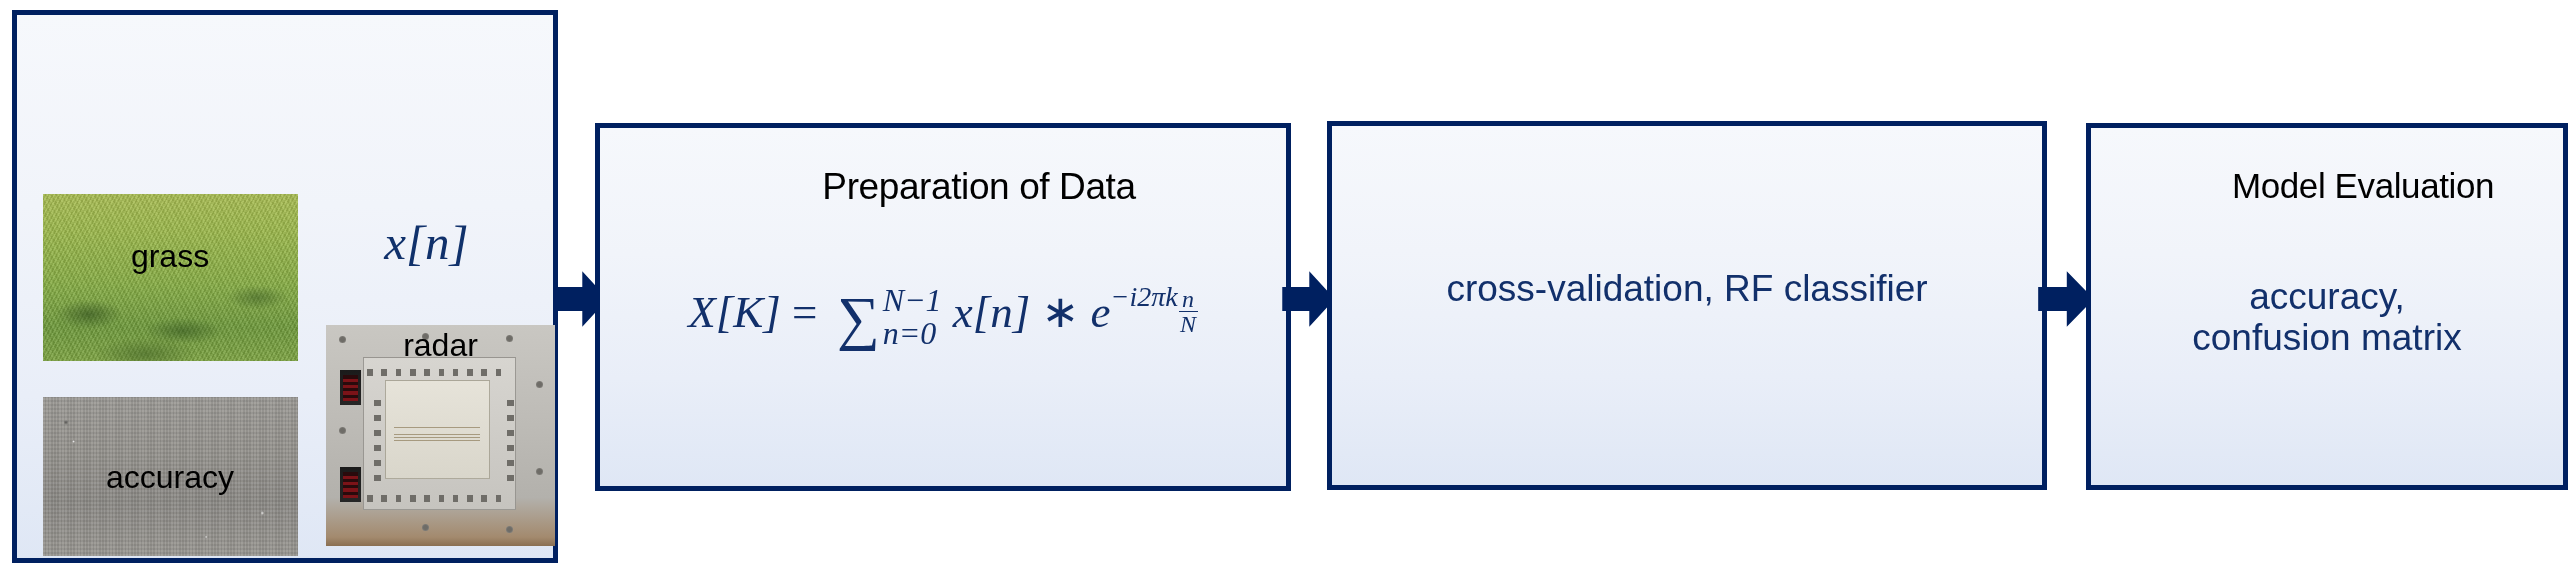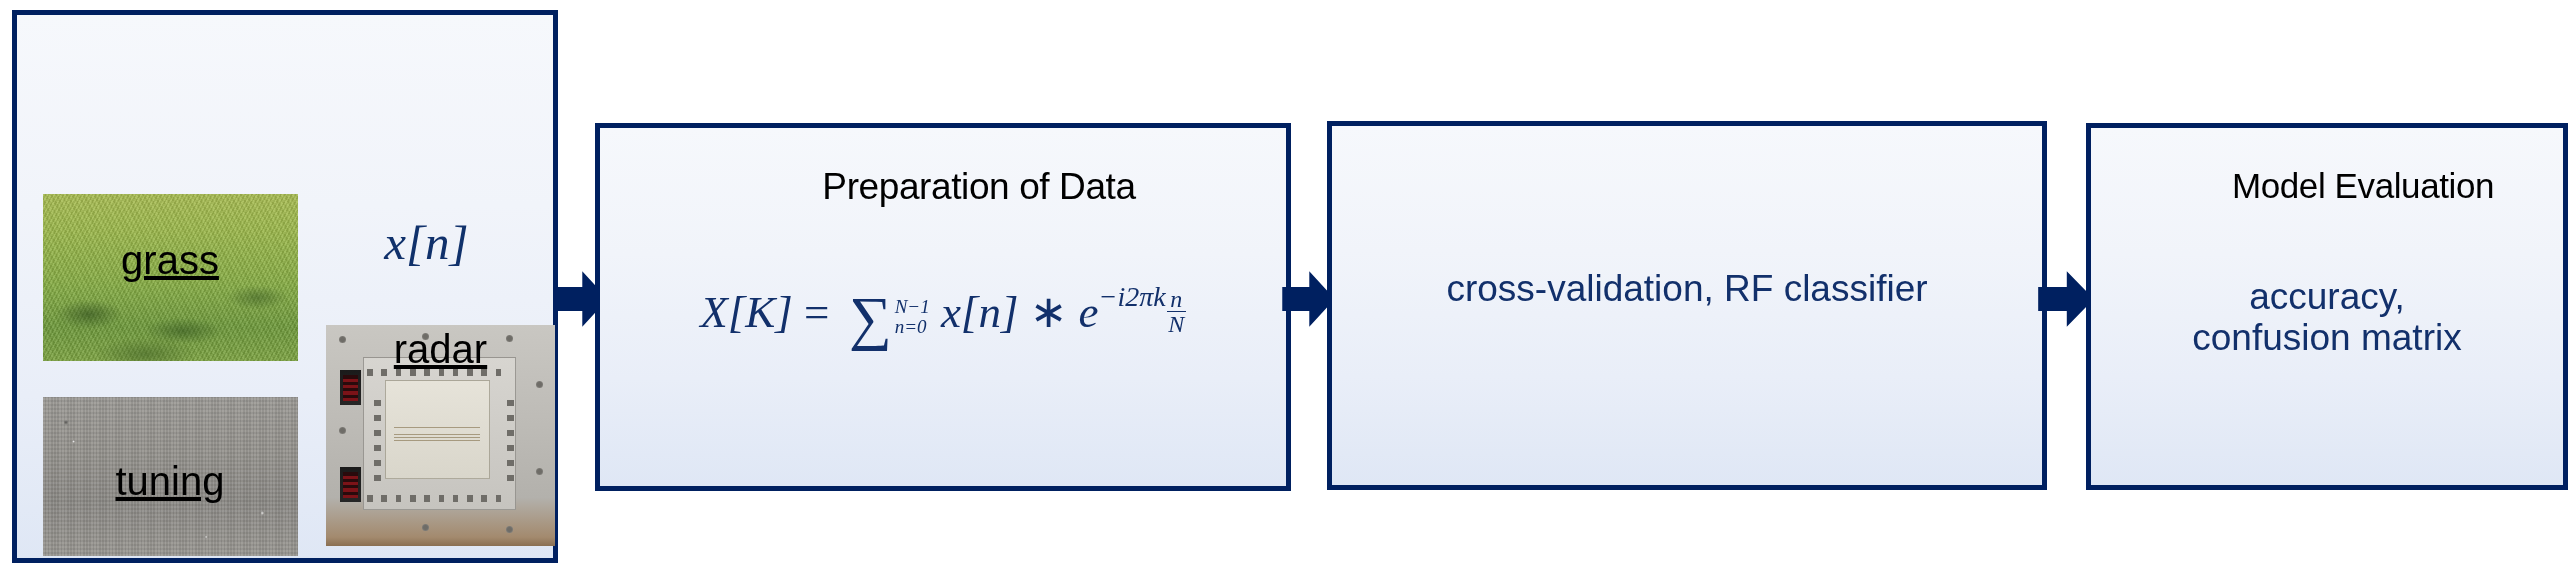--- a/index.html
+++ b/index.html
@@ -23,21 +23,21 @@
   
   #box-collection{left:12px;top:10.3px;width:546px;height:553px;}
   #box-collection .box-title{
     position:absolute;left:0;top:22px;width:100%;
     text-align:center;font-weight:bold;font-size:36px;color:#000;
     letter-spacing:-0.4px;
   }
   .photo{position:absolute;overflow:hidden;}
   .photo .caption{
     position:absolute;left:0;width:100%;text-align:center;
-    font-size:40px;color:#000;font-family:"Liberation Sans",sans-serif;text-decoration:underline;
+    font-size:32px;color:#000;font-family:"Liberation Sans",sans-serif;
   }
   
   #photo-grass{left:25.5px;top:179px;width:255px;height:167px;
     background:
       radial-gradient(ellipse 48px 21px at 18% 72%,rgba(40,70,25,.55),transparent 70%),
       radial-gradient(ellipse 56px 19px at 55% 82%,rgba(45,78,28,.5),transparent 70%),
       radial-gradient(ellipse 44px 17.5px at 84% 62%,rgba(48,80,30,.45),transparent 70%),
       radial-gradient(ellipse 72px 24px at 40% 96%,rgba(60,92,35,.5),transparent 70%),
       repeating-linear-gradient(118deg,rgba(255,255,255,.07) 0 1.6px,rgba(0,0,0,.07) 1.6px 3.2px),
       repeating-linear-gradient(62deg,rgba(255,255,255,.05) 0 2.4px,rgba(0,0,0,.05) 2.4px 4.8px),
@@ -126,21 +126,21 @@
     font-family:"Liberation Serif", serif;
     font-size:45px;white-space:nowrap;
   }
   #formula .it{font-style:italic;}
   #formula .sum{
     display:inline-block;position:relative;
     font-size:60px;line-height:.8;vertical-align:-11px;
     margin:0 1.6px 0 8px;font-style:normal;
   }
   #formula .lim{
-    display:inline-block;font-size:19px;font-style:italic;
+    display:inline-block;font-size:32px;font-style:italic;
     line-height:1.02;text-align:left;vertical-align:middle;
     margin-left:1.6px;
   }
   #formula .expo{
     display:inline-block;font-size:28px;font-style:italic;
     vertical-align:21px;margin-left:0;
   }
   #formula .frac{
     display:inline-block;vertical-align:-4.8px;text-align:center;
     font-size:24px;line-height:1.0;font-style:italic;margin-left:0.8px;
@@ -160,21 +160,21 @@
 
 <div id="stage">
 
   <div class="stage-box" id="box-collection">
 
     <div class="photo" id="photo-grass">
       <div class="caption">grass</div>
     </div>
 
     <div class="photo" id="photo-asphalt">
-      <div class="caption">tuning</div>
+      <div class="caption">accuracy</div>
     </div>
 
     <div class="photo" id="photo-radar">
       <div class="board-inner">
         <div class="board-core"></div>
       </div>
       <div class="pin-row top"></div>
       <div class="pin-row bottom"></div>
       <div class="pin-col left"></div>
       <div class="pin-col right"></div>

